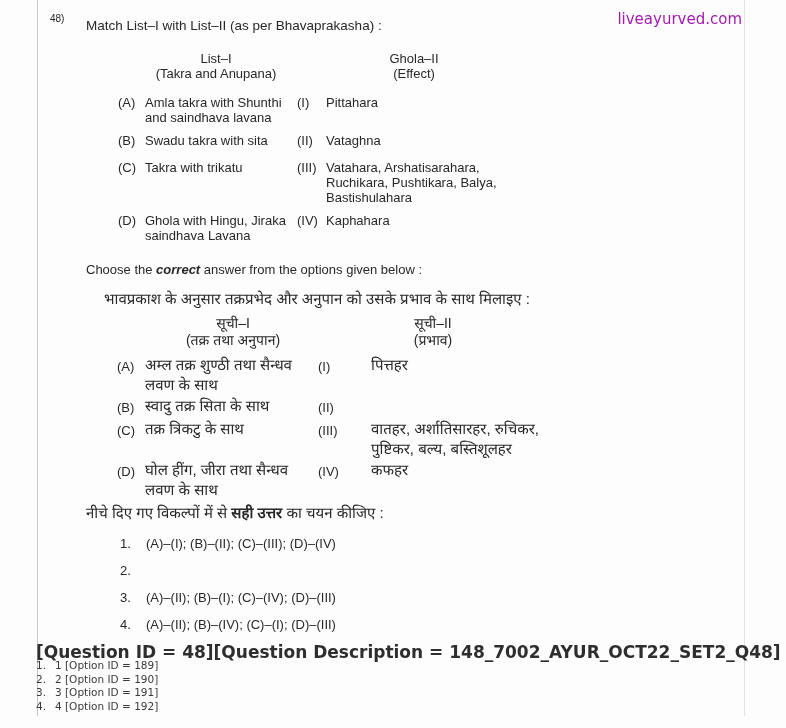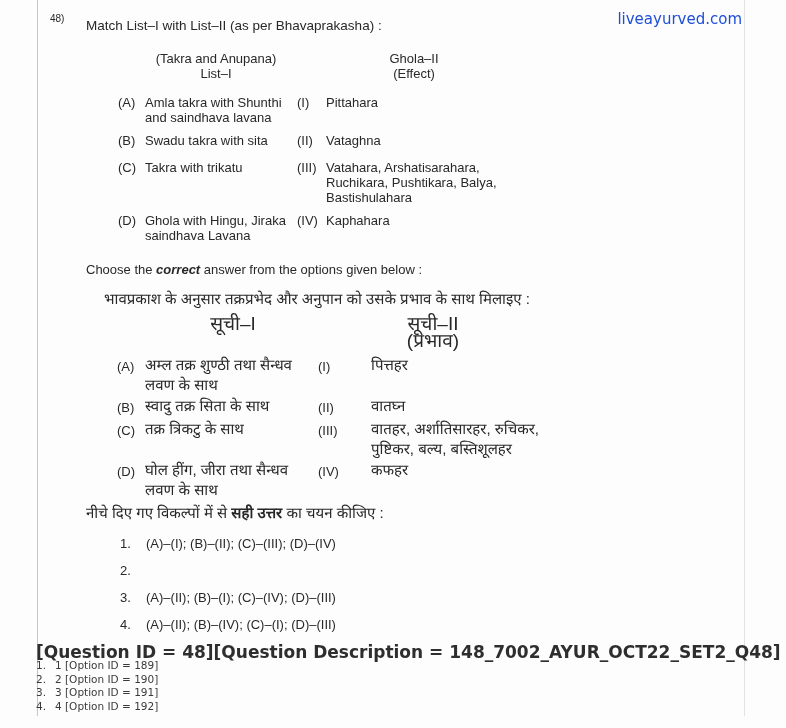--- a/index.html
+++ b/index.html
@@ -4,27 +4,27 @@
 <style>
   html,body{margin:0;padding:0;}
   body{
     width:786px;height:728px;position:relative;background:#fdfdfd;
     font-family:"Liberation Sans",sans-serif;color:#282828;overflow:hidden;
   }
   .abs{position:absolute;}
   .vline{position:absolute;top:0;width:1px;height:716px;}
   .vline.left{left:37px;background:#c6c6c6;}
   .vline.right{left:744px;background:#e2e2e2;}
-  .watermark{top:10px;right:44px;font-family:"DejaVu Sans",sans-serif;font-size:15px;color:#1d4ed8;}
+  .watermark{top:10px;right:44px;font-family:"DejaVu Sans",sans-serif;font-size:15px;color:#a21caf;}
   .qnum{left:50px;top:13px;font-size:10px;}
   .qtext{left:86px;top:18px;font-size:13.5px;}
   .hdr{font-size:13px;line-height:14.5px;text-align:center;}
   .hdr.en1{left:131px;top:52px;width:170px;}
   .hdr.en2{left:359px;top:52px;width:110px;}
-  .hdr.hi{font-size:19px;line-height:17px;}
+  .hdr.hi{font-size:14px;line-height:17px;}
   .hdr.hi1{left:143px;top:315px;width:180px;}
   .hdr.hi2{left:378px;top:315px;width:110px;}
   .mrow{position:absolute;display:flex;font-size:13px;line-height:15px;}
   .mrow.en{left:118px;}
   .mrow.en .c1{width:27px;}
   .mrow.en .c2{width:152px;}
   .mrow.en .c3{width:29px;text-align:left;}
   .mrow.en .c4{width:190px;}
   .mrow.hi{left:117px;font-size:15px;line-height:19.5px;}
   .mrow.hi .c1{width:28px;font-size:13px;padding-top:2px;}
@@ -46,22 +46,22 @@
 
 <div class="vline left"></div>
 <div class="vline right"></div>
 
 <div class="abs watermark">liveayurved.com</div>
 
 <div class="abs qnum">48)</div>
 <div class="abs qtext">Match List–I with List–II (as per Bhavaprakasha) :</div>
 
 <div class="abs hdr en1">
+  <div>List–I</div>
   <div>(Takra and Anupana)</div>
-  <div>List–I</div>
 </div>
 <div class="abs hdr en2">
   <div>Ghola–II</div>
   <div>(Effect)</div>
 </div>
 
 <div class="mrow en" style="top:95px">
   <span class="c1">(A)</span>
   <span class="c2">Amla takra with Shunthi and saindhava lavana</span>
   <span class="c3">(I)</span>
@@ -85,37 +85,37 @@
   <span class="c3">(IV)</span>
   <span class="c4">Kaphahara</span>
 </div>
 
 <div class="abs choose"><span>Choose the </span><b>correct</b><span> answer from the options given below :</span></div>
 
 <div class="abs hi-intro">भावप्रकाश के अनुसार तक्रप्रभेद और अनुपान को उसके प्रभाव के साथ मिलाइए :</div>
 
 <div class="abs hdr hi hi1">
   <div>सूची–I</div>
+  <div>(तक्र तथा अनुपान)</div>
 </div>
 <div class="abs hdr hi hi2">
   <div>सूची–II</div>
   <div>(प्रभाव)</div>
 </div>
 
 <div class="mrow hi" style="top:355px">
   <span class="c1">(A)</span>
   <span class="c2">अम्ल तक्र शुण्ठी तथा सैन्धव लवण के साथ</span>
   <span class="c3">(I)</span>
   <span class="c4">पित्तहर</span>
 </div>
 <div class="mrow hi" style="top:396px">
   <span class="c1">(B)</span>
   <span class="c2">स्वादु तक्र सिता के साथ</span>
   <span class="c3">(II)</span>
-  <span class="c4">वातघ्न</span>
 </div>
 <div class="mrow hi" style="top:419px">
   <span class="c1">(C)</span>
   <span class="c2">तक्र त्रिकटु के साथ</span>
   <span class="c3">(III)</span>
   <span class="c4">वातहर, अर्शातिसारहर, रुचिकर, पुष्टिकर, बल्य, बस्तिशूलहर</span>
 </div>
 <div class="mrow hi" style="top:460px">
   <span class="c1">(D)</span>
   <span class="c2">घोल हींग, जीरा तथा सैन्धव लवण के साथ</span>

